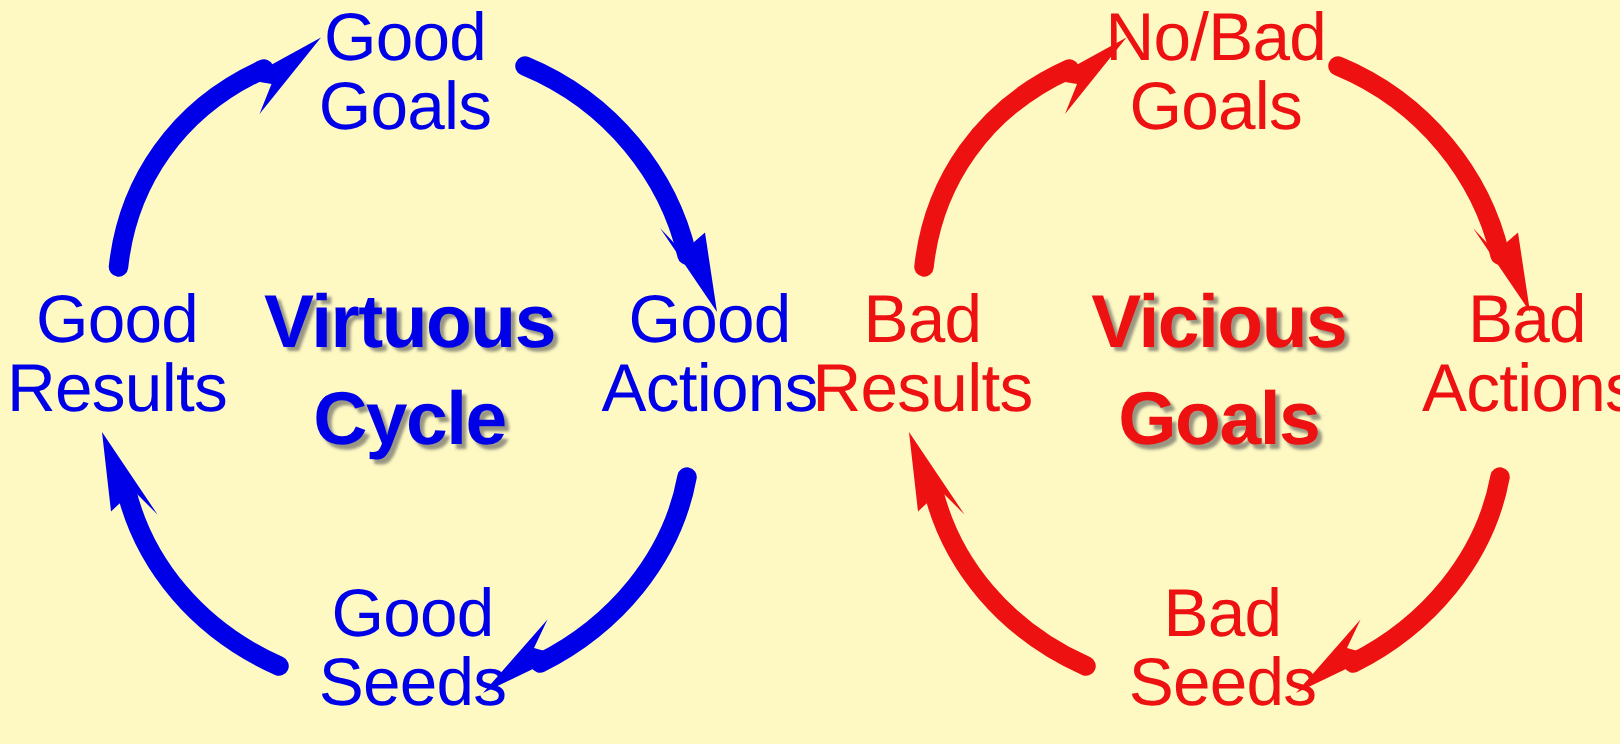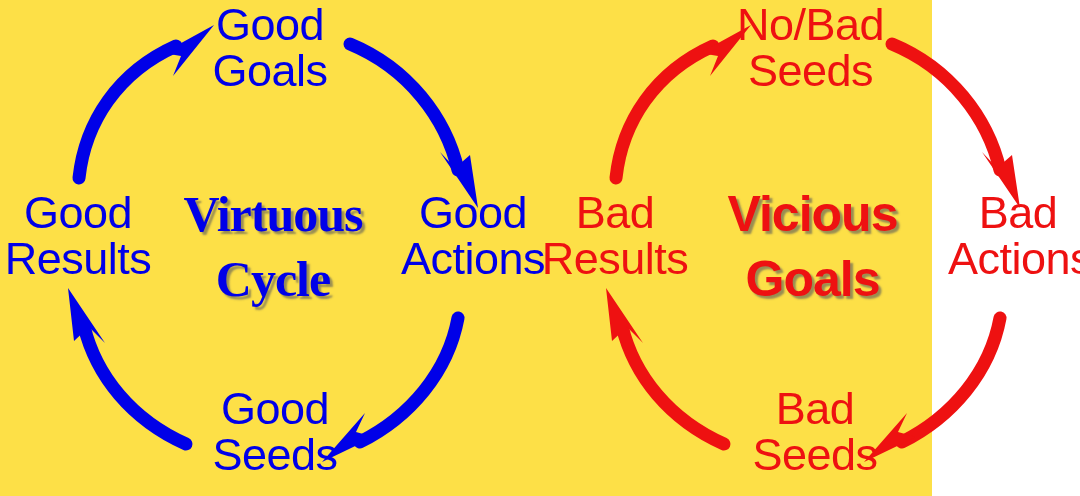--- a/index.html
+++ b/index.html
@@ -8,23 +8,23 @@
     background: #ffffff;
   }
   body {
     width: 1080px;
     height: 496px;
     overflow: hidden;
     font-family: "Liberation Sans", sans-serif;
   }
   #stage {
     position: relative;
-    width: 932px;
+    width: 1080px;
     height: 496px;
-    background: #fde047;
+    background: #fef9c3;
   }
   .cycle {
     position: absolute;
     top: 0;
     width: 540px;
     height: 496px;
   }
   #cycle-virtuous { left: 0; }
   #cycle-vicious  { left: 540px; }
 
@@ -54,21 +54,21 @@
     white-space: pre-line;
     letter-spacing: -1px;
     text-shadow: 3px 3px 2px rgba(90,90,90,0.62);
   }
 
   
   #cycle-virtuous .lbl-top     { left: 170px; top: 2px;   width: 200px; }
   #cycle-virtuous .lbl-right   { left: 398px; top: 190px; width: 150px; }
   #cycle-virtuous .lbl-bottom  { left: 175px; top: 386px; width: 200px; }
   #cycle-virtuous .lbl-left    { left: -2px;  top: 190px; width: 160px; }
-  #cycle-virtuous .center-label{ left: 143px; top: 182px; width: 260px; font-family: Liberation Serif, serif; }
+  #cycle-virtuous .center-label{ left: 143px; top: 182px; width: 260px; }
 
   
   #cycle-vicious .lbl-top      { left: 168px; top: 2px;   width: 205px; }
   #cycle-vicious .lbl-right    { left: 408px; top: 190px; width: 140px; }
   #cycle-vicious .lbl-bottom   { left: 180px; top: 386px; width: 190px; }
   #cycle-vicious .lbl-left     { left: 0px;   top: 190px; width: 150px; }
   #cycle-vicious .center-label { left: 140px; top: 182px; width: 265px; }
 </style>
 </head>
 <body>
@@ -135,21 +135,21 @@
           <path d="M 324,462 L 376,437 L 358,432 L 367,413 Z"></path>
         </g>
         <g>
           <path d="M 184,444 C 130,420 94,376 82,326" fill="none" stroke="#EE1111" stroke-width="13" stroke-linecap="round"></path>
           <path d="M 66,288 L 72,341 L 87,327 L 103,343 Z"></path>
         </g>
       </g>
     </svg>
 
     <div class="node-label lbl-top" style="color:#EE1111">No/Bad
-Seeds</div>
+Goals</div>
 
     <div class="node-label lbl-right" style="color:#EE1111">Bad
 Actions</div>
 
     <div class="node-label lbl-bottom" style="color:#EE1111">Bad
 Seeds</div>
 
     <div class="node-label lbl-left" style="color:#EE1111">Bad
 Results</div>
 

